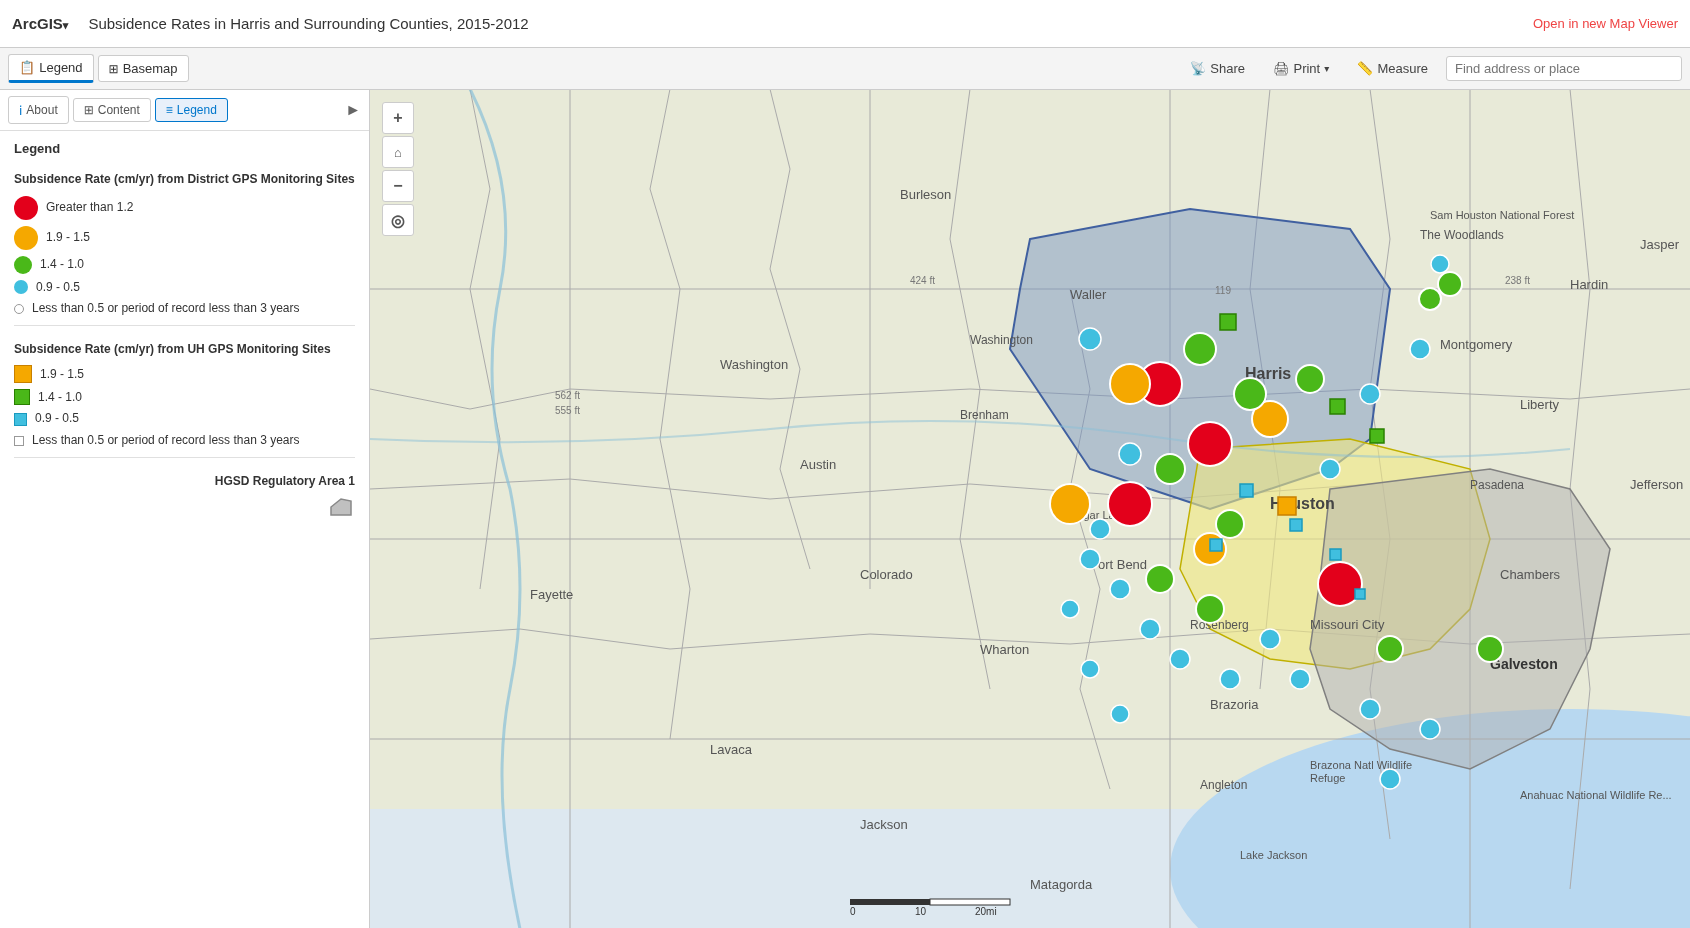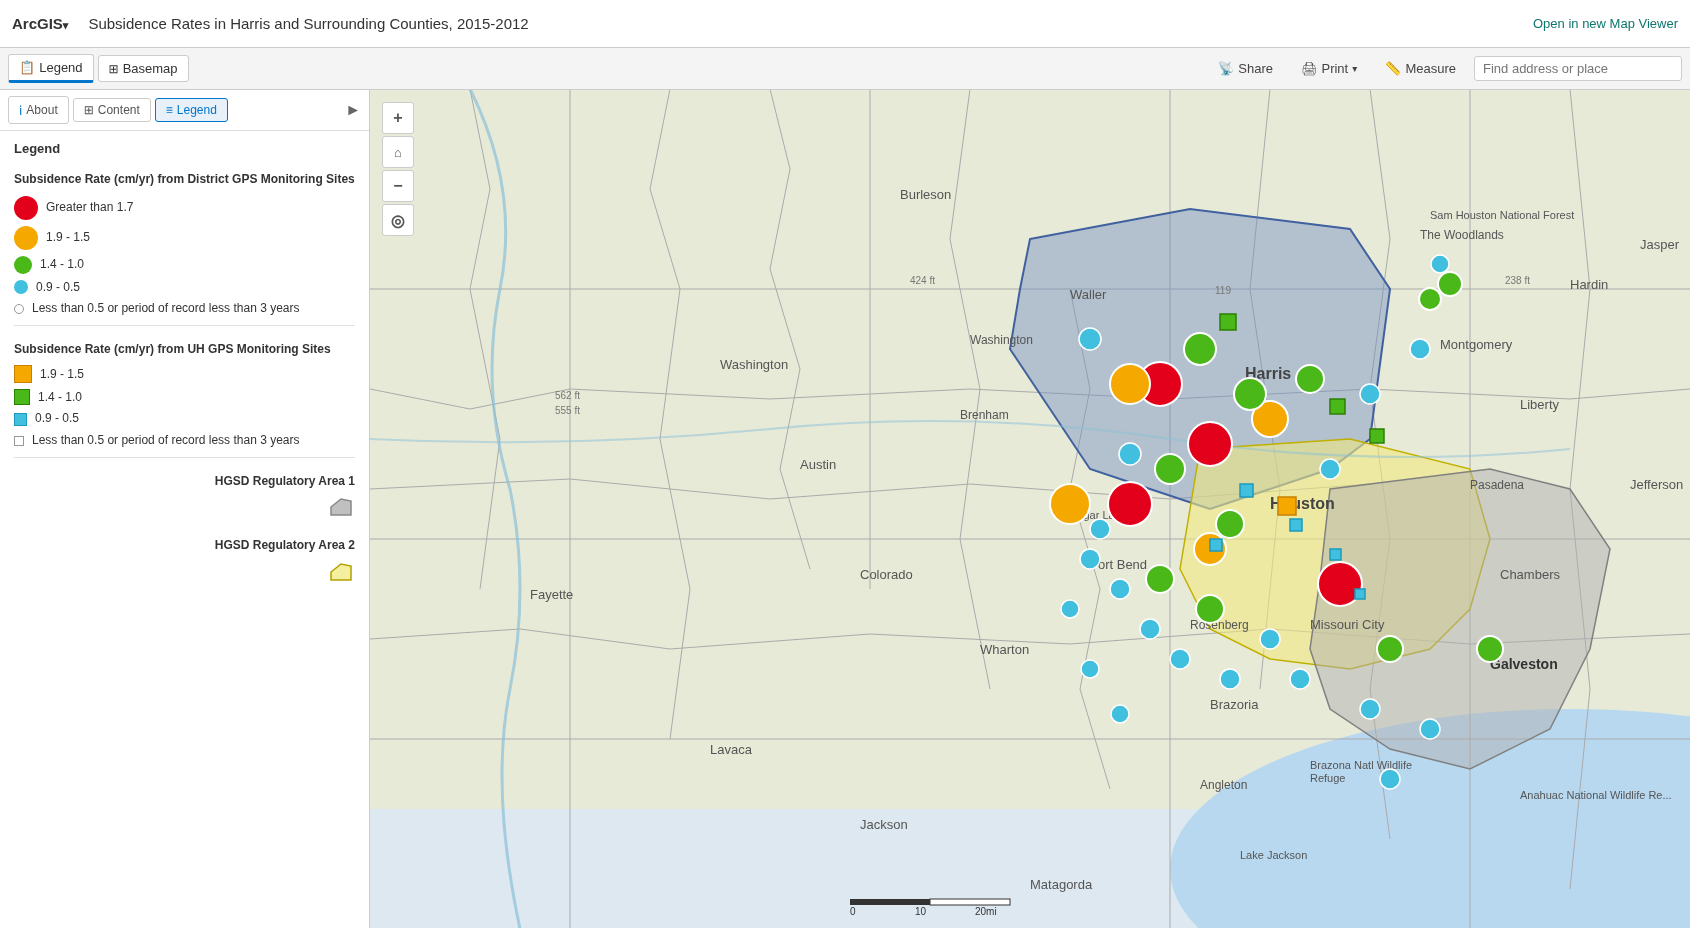--- a/index.html
+++ b/index.html
@@ -14,21 +14,21 @@
     }
     #arcgis-logo {
       display: flex; align-items: flex-end; 
       font-size: 15px; font-weight: bold; color: #333;
       margin-right: 20px;
     }
     #map-title {
       flex: 1; font-size: 15px; color: #333;
     }
     #open-new-viewer {
-      font-size: 13px; color: #0f766e; cursor: pointer;
+      font-size: 13px; color: #ef4444; cursor: pointer;
       text-decoration: none; white-space: nowrap;
     }
 
     
     #toolbar {
       display: flex; align-items: center;
       height: 42px; background: #f4f4f4;
       border-bottom: 1px solid #ccc;
       padding: 0 8px; gap: 4px;
     }
@@ -45,21 +45,21 @@
     .toolbar-right {
       display: flex; align-items: center; gap: 8px;
     }
     .toolbar-action {
       display: flex; align-items: center; gap: 4px;
       padding: 5px 10px; background: transparent;
       border: none; cursor: pointer; font-size: 13px; color: #444;
     }
     #find-input {
       padding: 4px 8px; border: 1px solid #ccc;
-      border-radius: 3px; width: 208px; font-size: 13px;
+      border-radius: 3px; width: 236px; font-size: 13px;
       color: #ec4899;
     }
 
     
     #main {
       display: flex; height: calc(928px - 48px - 42px);
     }
 
     
     #sidebar {
@@ -195,21 +195,21 @@
       <button class="collapse-btn">►</button>
     </div>
 
     <div id="sidebar-content">
       <div id="legend-title">Legend</div>
 
       <div class="legend-section-title">Subsidence Rate (cm/yr) from District GPS Monitoring Sites</div>
 
       <div class="legend-item">
         <div class="legend-circle lg" style="background:#e3001b;"></div>
-        <span class="legend-item-text">Greater than 1.7</span>
+        <span class="legend-item-text">Greater than 1.2</span>
       </div>
       <div class="legend-item">
         <div class="legend-circle lg" style="background:#f5a800;"></div>
         <span class="legend-item-text">1.9 - 1.5</span>
       </div>
       <div class="legend-item">
         <div class="legend-circle md" style="background:#4ab819;"></div>
         <span class="legend-item-text">1.4 - 1.0</span>
       </div>
       <div class="legend-item">
@@ -244,26 +244,20 @@
 
       <div class="legend-divider"></div>
 
       <div class="hgsd-area">
         <div class="legend-section-title">HGSD Regulatory Area 1</div>
         <svg width="28" height="22">
           <polygon points="4,18 24,18 24,4 14,2 4,10" fill="#c0c0c0" stroke="#888" stroke-width="1.5"></polygon>
         </svg>
       </div>
 
-      <div class="hgsd-area">
-        <div class="legend-section-title">HGSD Regulatory Area 2</div>
-        <svg width="28" height="22">
-          <polygon points="4,18 24,18 24,4 14,2 4,10" fill="#f5f0a0" stroke="#b0a000" stroke-width="1.5"></polygon>
-        </svg>
-      </div>
 
 
     </div>
   </div>
 
   <div id="map-container">
     <svg id="map-svg" viewBox="0 0 1320 840" preserveAspectRatio="xMidYMid slice">
 
       <rect width="1320" height="840" fill="#dde8f0"></rect>
 

